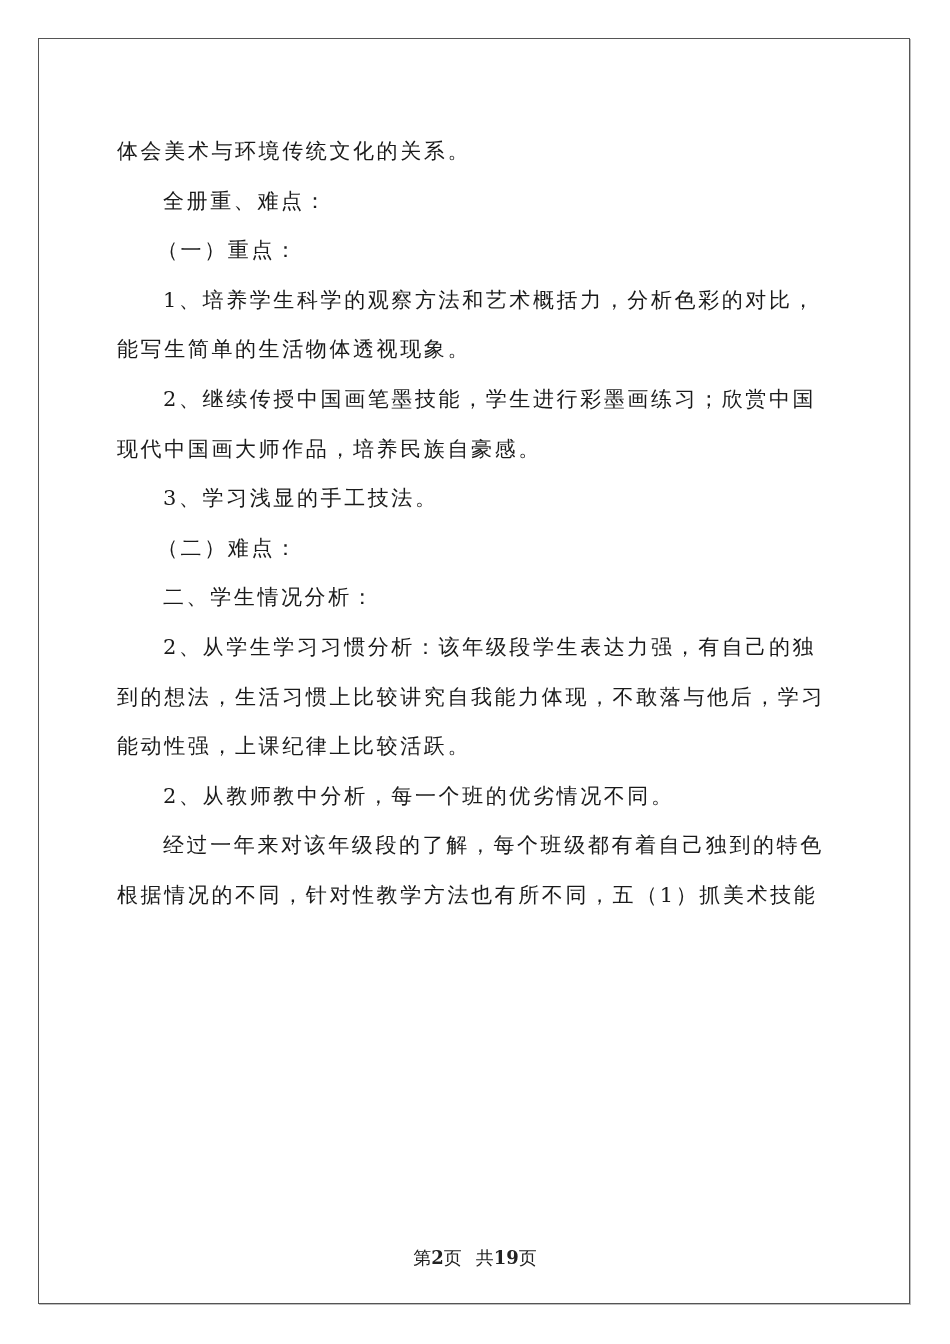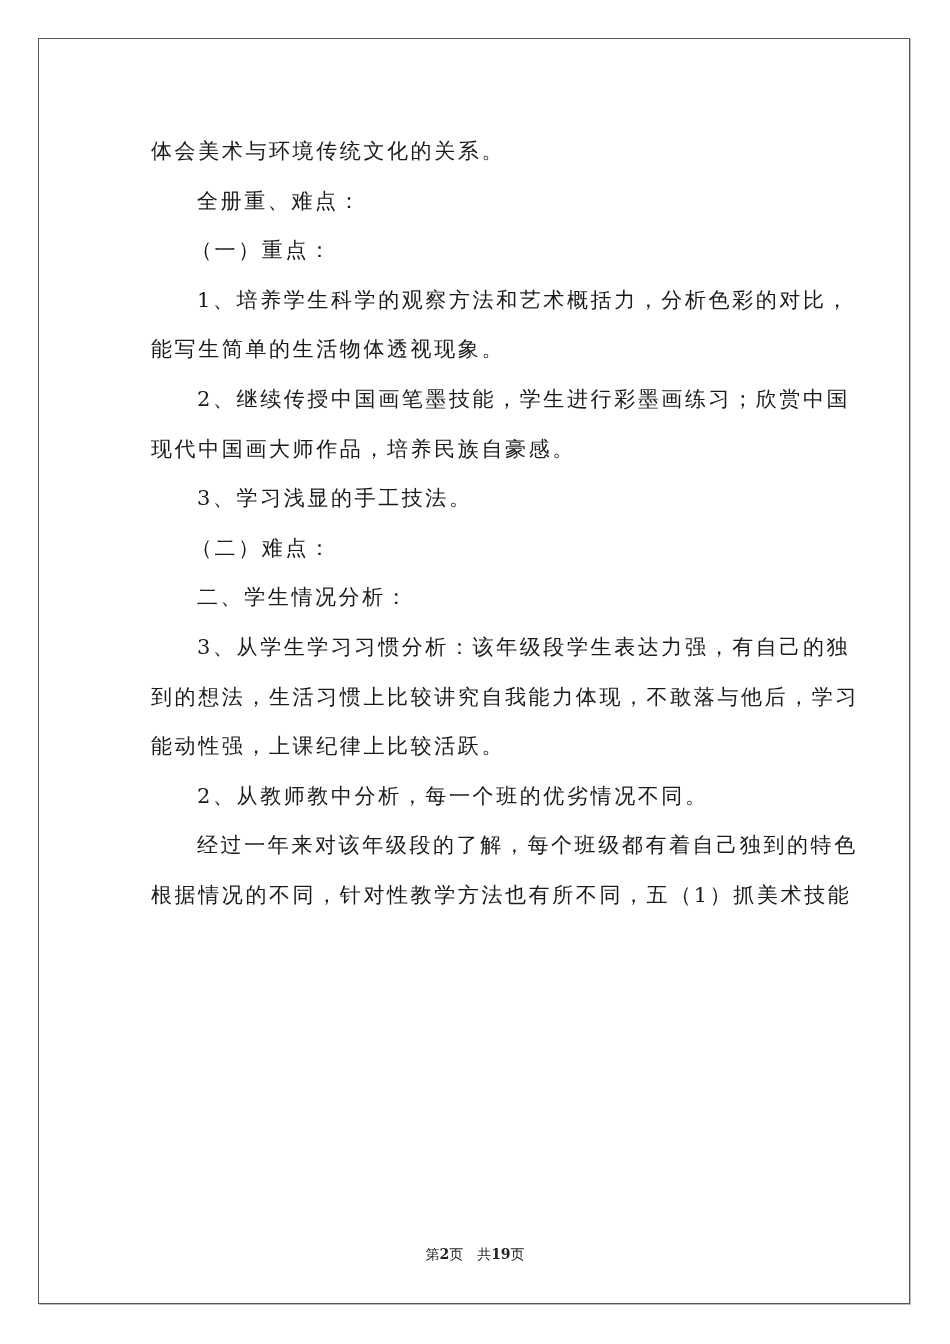--- a/index.html
+++ b/index.html
@@ -31,35 +31,34 @@
     top: 131px;
     width: 716px;
   }
   .line {
     height: 49.6px;
     line-height: 40px;
     font-size: 21px;
     letter-spacing: 2.6px;
     white-space: nowrap;
     overflow: visible;
-    margin-left: 34px;
   }
   .indent {
     padding-left: 46px;
   }
   .indent-sub {
     padding-left: 40px;
   }
   .footer {
     position: absolute;
     left: 0;
     width: 950px;
     top: 1246px;
     text-align: center;
-    font-size: 14px;
+    font-size: 18px;
     color: #222222;
     font-family: "DejaVu Serif", "Liberation Serif", serif;
   }
   .footer b {
     font-weight: bold;
   }
   .footer .gap {
     display: inline-block;
     width: 14px;
   }
@@ -73,21 +72,21 @@
   <div class="line">体会美术与环境传统文化的关系。</div>
   <div class="line indent">全册重、难点：</div>
   <div class="line indent-sub">（一）重点：</div>
   <div class="line indent">1、培养学生科学的观察方法和艺术概括力，分析色彩的对比，</div>
   <div class="line">能写生简单的生活物体透视现象。</div>
   <div class="line indent">2、继续传授中国画笔墨技能，学生进行彩墨画练习；欣赏中国</div>
   <div class="line">现代中国画大师作品，培养民族自豪感。</div>
   <div class="line indent">3、学习浅显的手工技法。</div>
   <div class="line indent-sub">（二）难点：</div>
   <div class="line indent">二、学生情况分析：</div>
-  <div class="line indent">3、从学生学习习惯分析：该年级段学生表达力强，有自己的独</div>
+  <div class="line indent">2、从学生学习习惯分析：该年级段学生表达力强，有自己的独</div>
   <div class="line">到的想法，生活习惯上比较讲究自我能力体现，不敢落与他后，学习</div>
   <div class="line">能动性强，上课纪律上比较活跃。</div>
   <div class="line indent">2、从教师教中分析，每一个班的优劣情况不同。</div>
   <div class="line indent">经过一年来对该年级段的了解，每个班级都有着自己独到的特色</div>
   <div class="line">根据情况的不同，针对性教学方法也有所不同，五（1）抓美术技能</div>
 </div>
 
 <div class="footer">
   <span>第</span><b>2</b><span>页</span><span class="gap"></span><span>共</span><b>19</b><span>页</span>
 </div>

